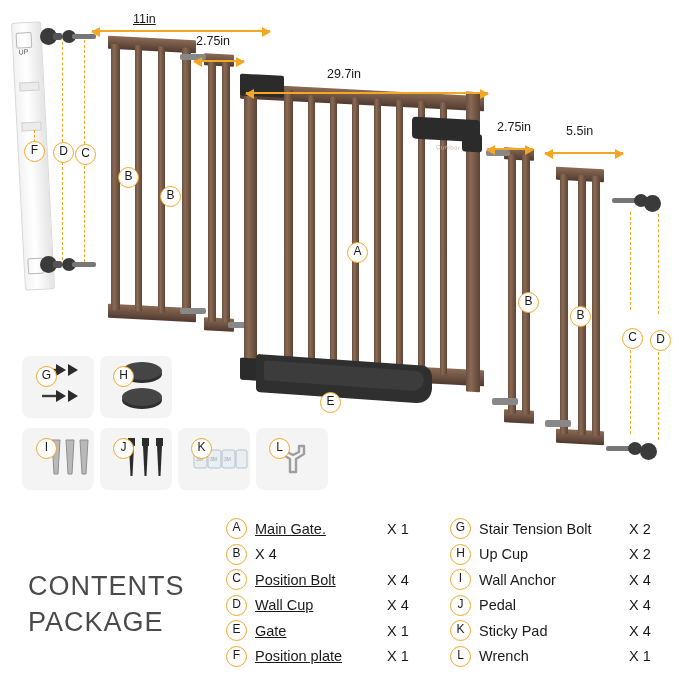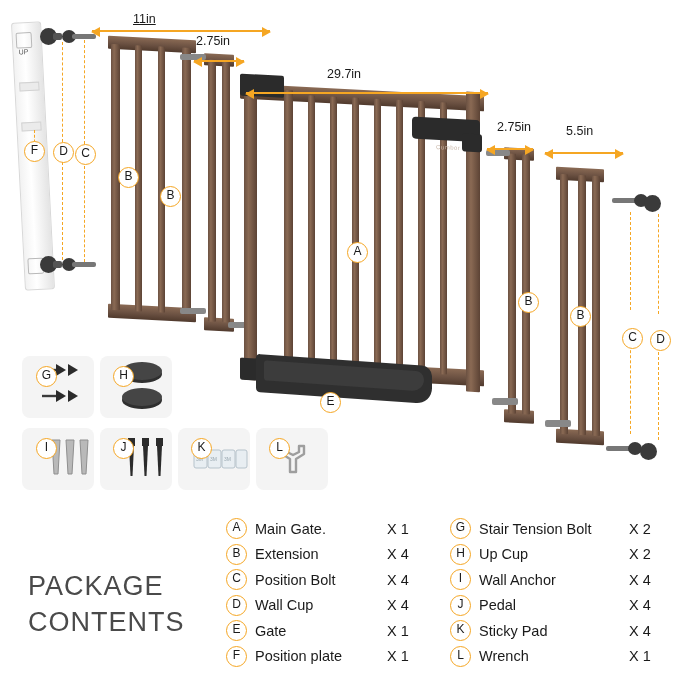--- a/index.html
+++ b/index.html
@@ -166,21 +166,21 @@
   }
   .legend-row .lbl {
     flex: 1 1 auto;
     white-space: nowrap;
   }
   .legend-row .qty {
     width: 34px;
     text-align: left;
     white-space: nowrap;
   }
-  .legend-col.col1 .lbl { width: 132px; }
+  .legend-col.col1 .lbl { width: 132px; text-decoration: underline; }
   .legend-col.col2 .lbl { width: 150px; }
 </style>
 </head>
 <body>
 
 <div id="page">
 
 
   <div class="arrow" style="left:92px; top:30px; width:178px;"></div>
   <div class="dim-label" style="left:133px; top:12px;text-decoration:underline;">11in</div>
@@ -402,33 +402,32 @@
 
   <div class="part-box" style="left:256px; top:428px; width:72px; height:62px;">
     <svg width="72" height="62" viewBox="0 0 72 62">
       <path d="M26 18 L26 26 L34 31 L34 44 L40 44 L40 31 L48 26 L48 18 L43 18 L43 24 L37 27 L31 24 L31 18 Z" fill="none" stroke="#9e9e9e" stroke-width="2.4" stroke-linejoin="round"></path>
     </svg>
   </div>
   <div class="circ" style="left:269px; top:438px;">L</div>
 
   <div class="contents-wrap">
     <div class="pkg-title">
+      <div>CONTENTS</div>
       <div>PACKAGE</div>
-      <div>CONTENTS</div>
     </div>
 
     <div class="legend-col col1">
       <div class="legend-row">
         <span class="lc">A</span>
         <span class="lbl">Main Gate.</span>
         <span class="qty">X 1</span>
       </div>
       <div class="legend-row">
         <span class="lc">B</span>
-        <span class="lbl">Extension</span>
         <span class="qty">X 4</span>
       </div>
       <div class="legend-row">
         <span class="lc">C</span>
         <span class="lbl">Position Bolt</span>
         <span class="qty">X 4</span>
       </div>
       <div class="legend-row">
         <span class="lc">D</span>
         <span class="lbl">Wall Cup</span>

